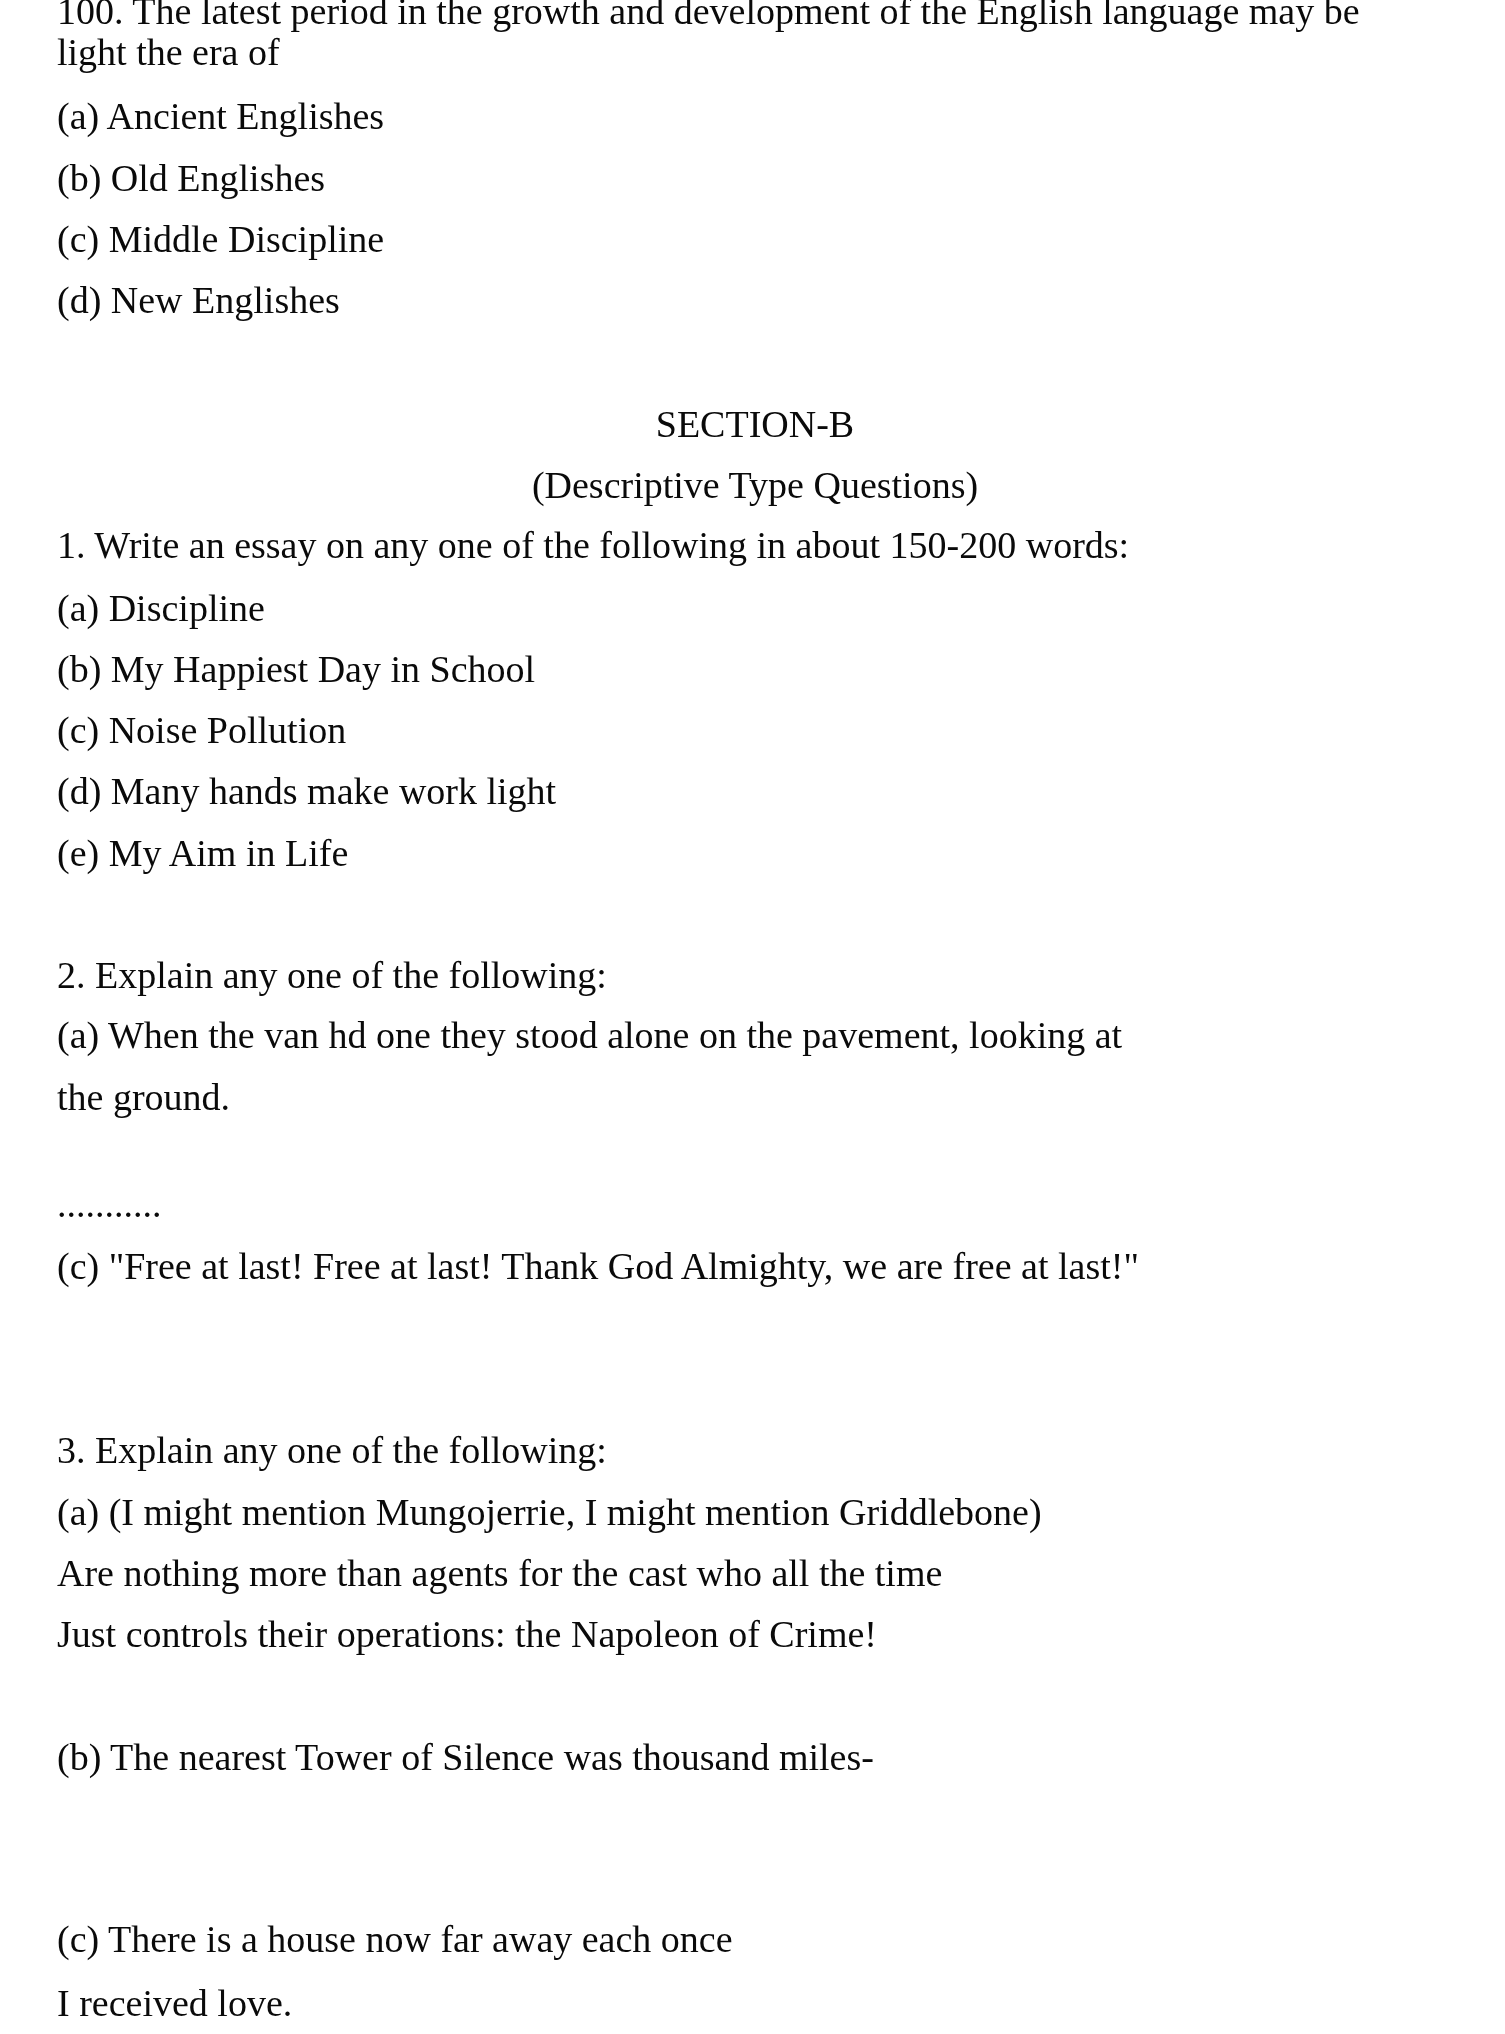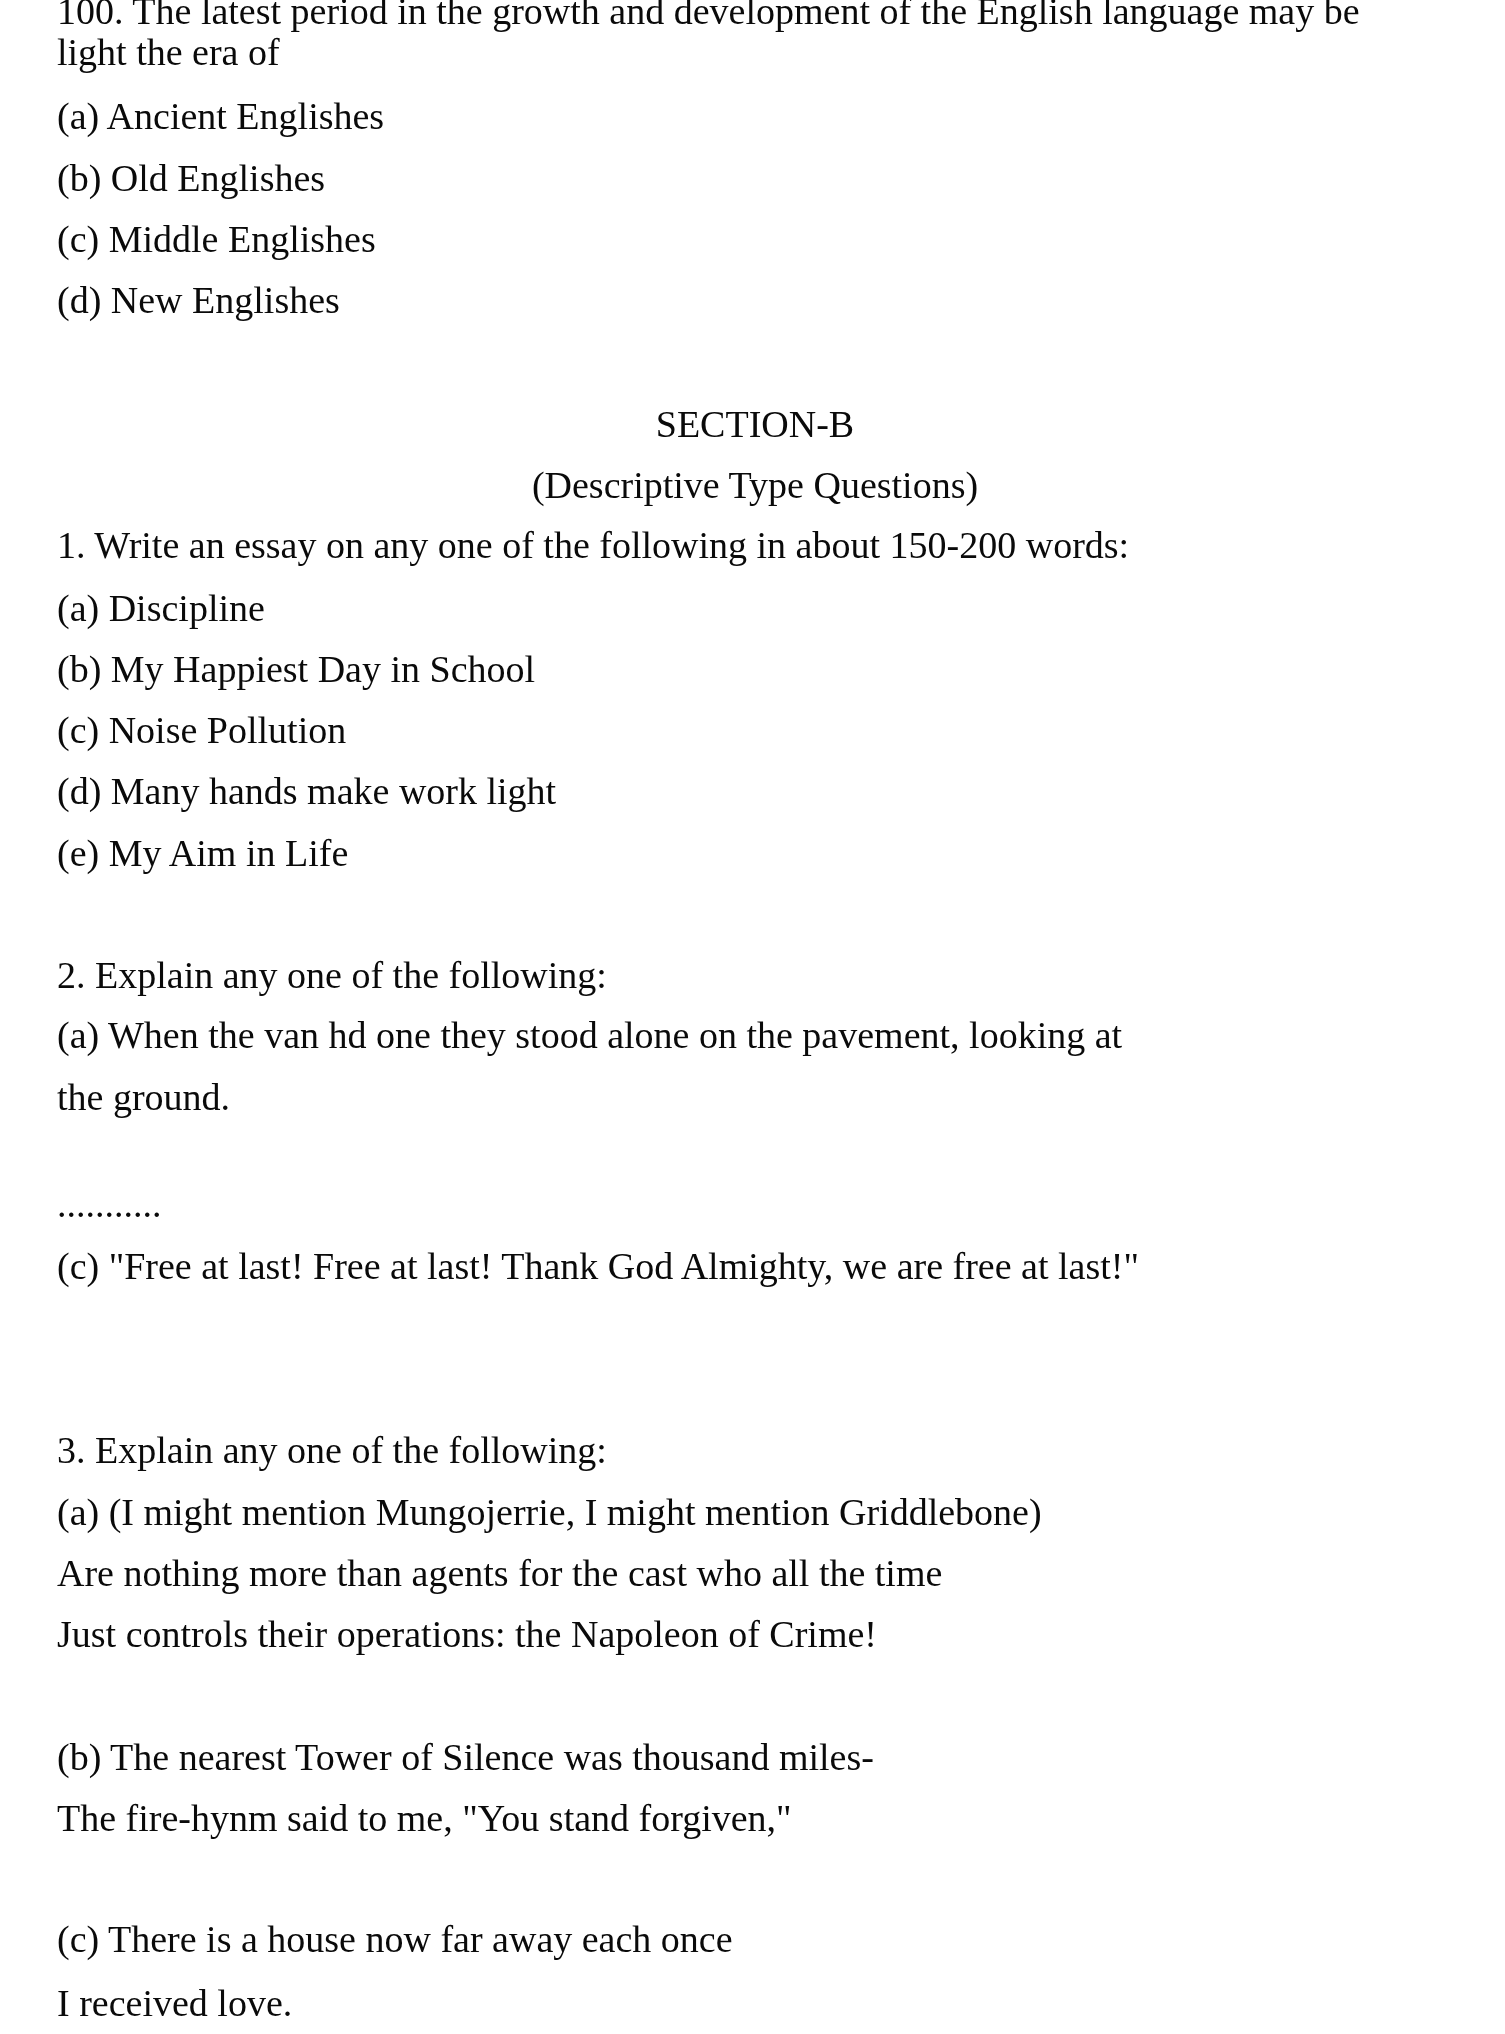--- a/index.html
+++ b/index.html
@@ -37,21 +37,21 @@
 </style>
 </head>
 <body>
 
 <div class="page">
 
   <div class="ln" style="top:-8px">100. The latest period in the growth and development of the English language may be</div>
   <div class="ln" style="top:33px">light the era of</div>
   <div class="ln" style="top:97px">(a) Ancient Englishes</div>
   <div class="ln" style="top:159px">(b) Old Englishes</div>
-  <div class="ln" style="top:220px">(c) Middle Englishes</div>
+  <div class="ln" style="top:220px">(c) Middle Discipline</div>
   <div class="ln" style="top:281px">(d) New Englishes</div>
 
   <div class="ln center" style="top:405px">SECTION-B</div>
   <div class="ln center" style="top:466px">(Descriptive Type Questions)</div>
 
   <div class="ln" style="top:526px">1. Write an essay on any one of the following in about 150-200 words:</div>
   <div class="ln" style="top:589px">(a) Discipline</div>
   <div class="ln" style="top:650px">(b) My Happiest Day in School</div>
   <div class="ln" style="top:711px">(c) Noise Pollution</div>
   <div class="ln" style="top:772px">(d) Many hands make work light</div>
@@ -62,18 +62,17 @@
   <div class="ln" style="top:1078px">the ground.</div>
   <div class="ln" style="top:1185px">...........</div>
   <div class="ln" style="top:1247px">(c) "Free at last! Free at last! Thank God Almighty, we are free at last!"</div>
 
   <div class="ln" style="top:1431px">3. Explain any one of the following:</div>
   <div class="ln" style="top:1554px">Are nothing more than agents for the cast who all the time</div>
   <div class="ln" style="top:1493px">(a) (I might mention Mungojerrie, I might mention Griddlebone)</div>
   <div class="ln" style="top:1615px">Just controls their operations: the Napoleon of Crime!</div>
 
   <div class="ln" style="top:1738px">(b) The nearest Tower of Silence was thousand miles-</div>
-  <div class="ln" style="top:1799px">The fire-hynm said to me, "You stand forgiven,"</div>
 
   <div class="ln" style="top:1920px">(c) There is a house now far away each once</div>
   <div class="ln" style="top:1984px">I received love.</div>
 
 </div>
 
 </body></html>

